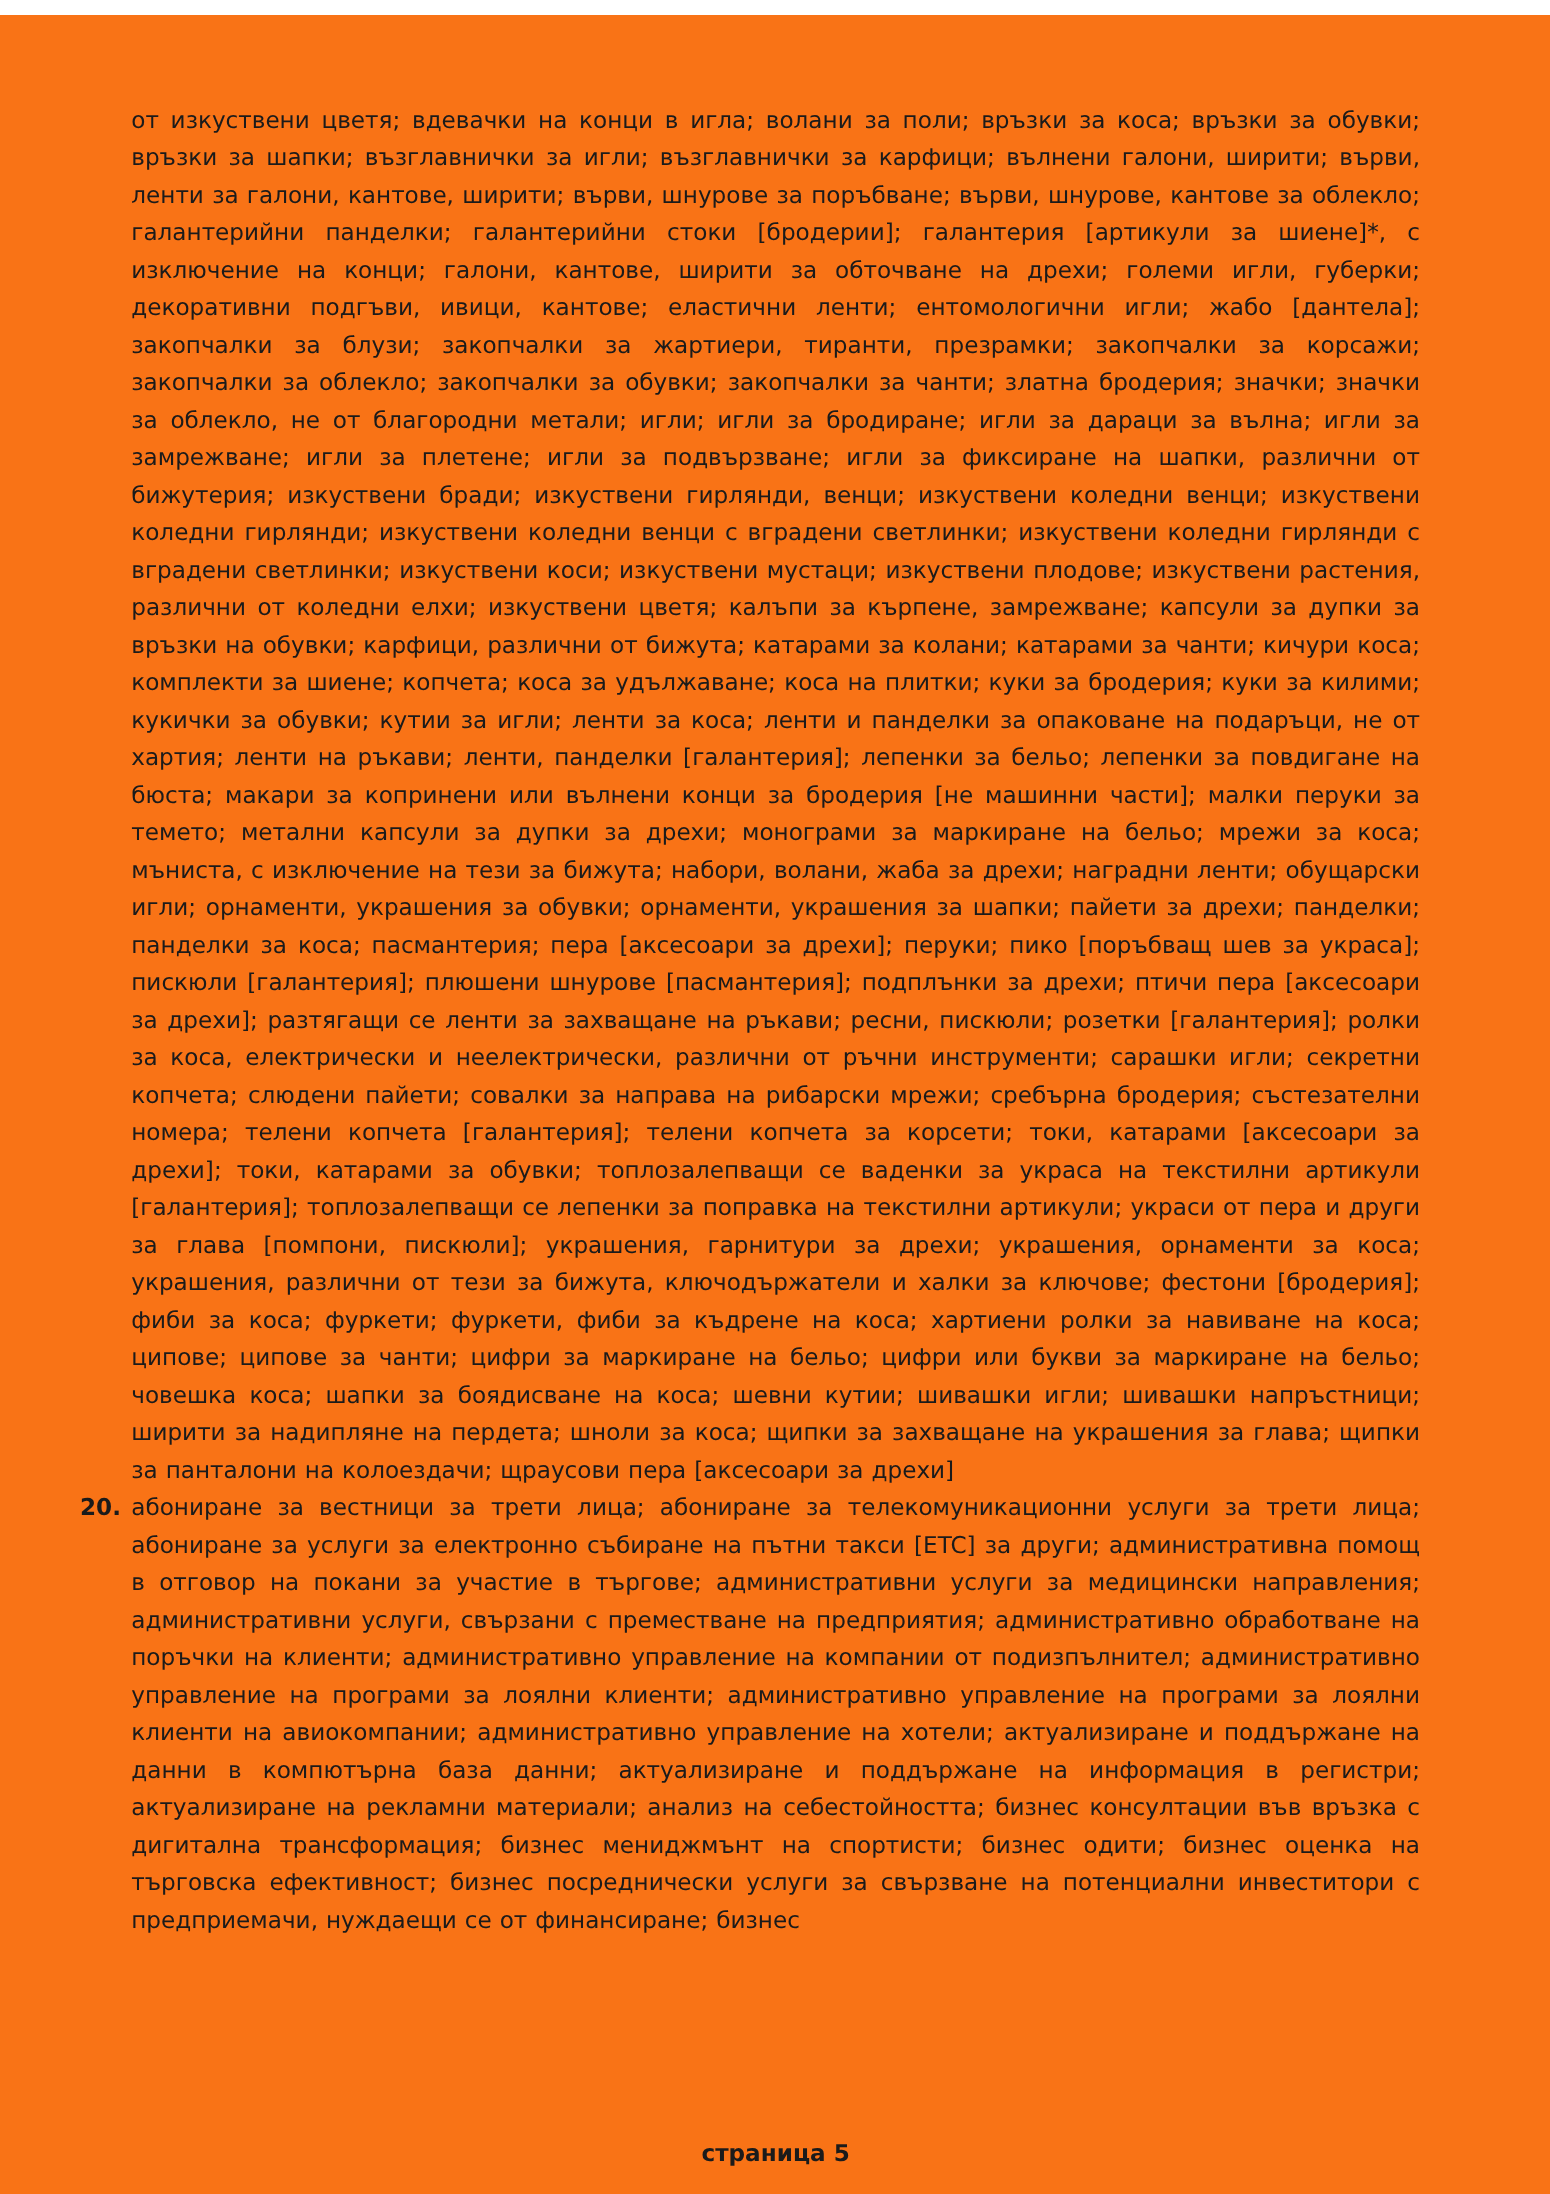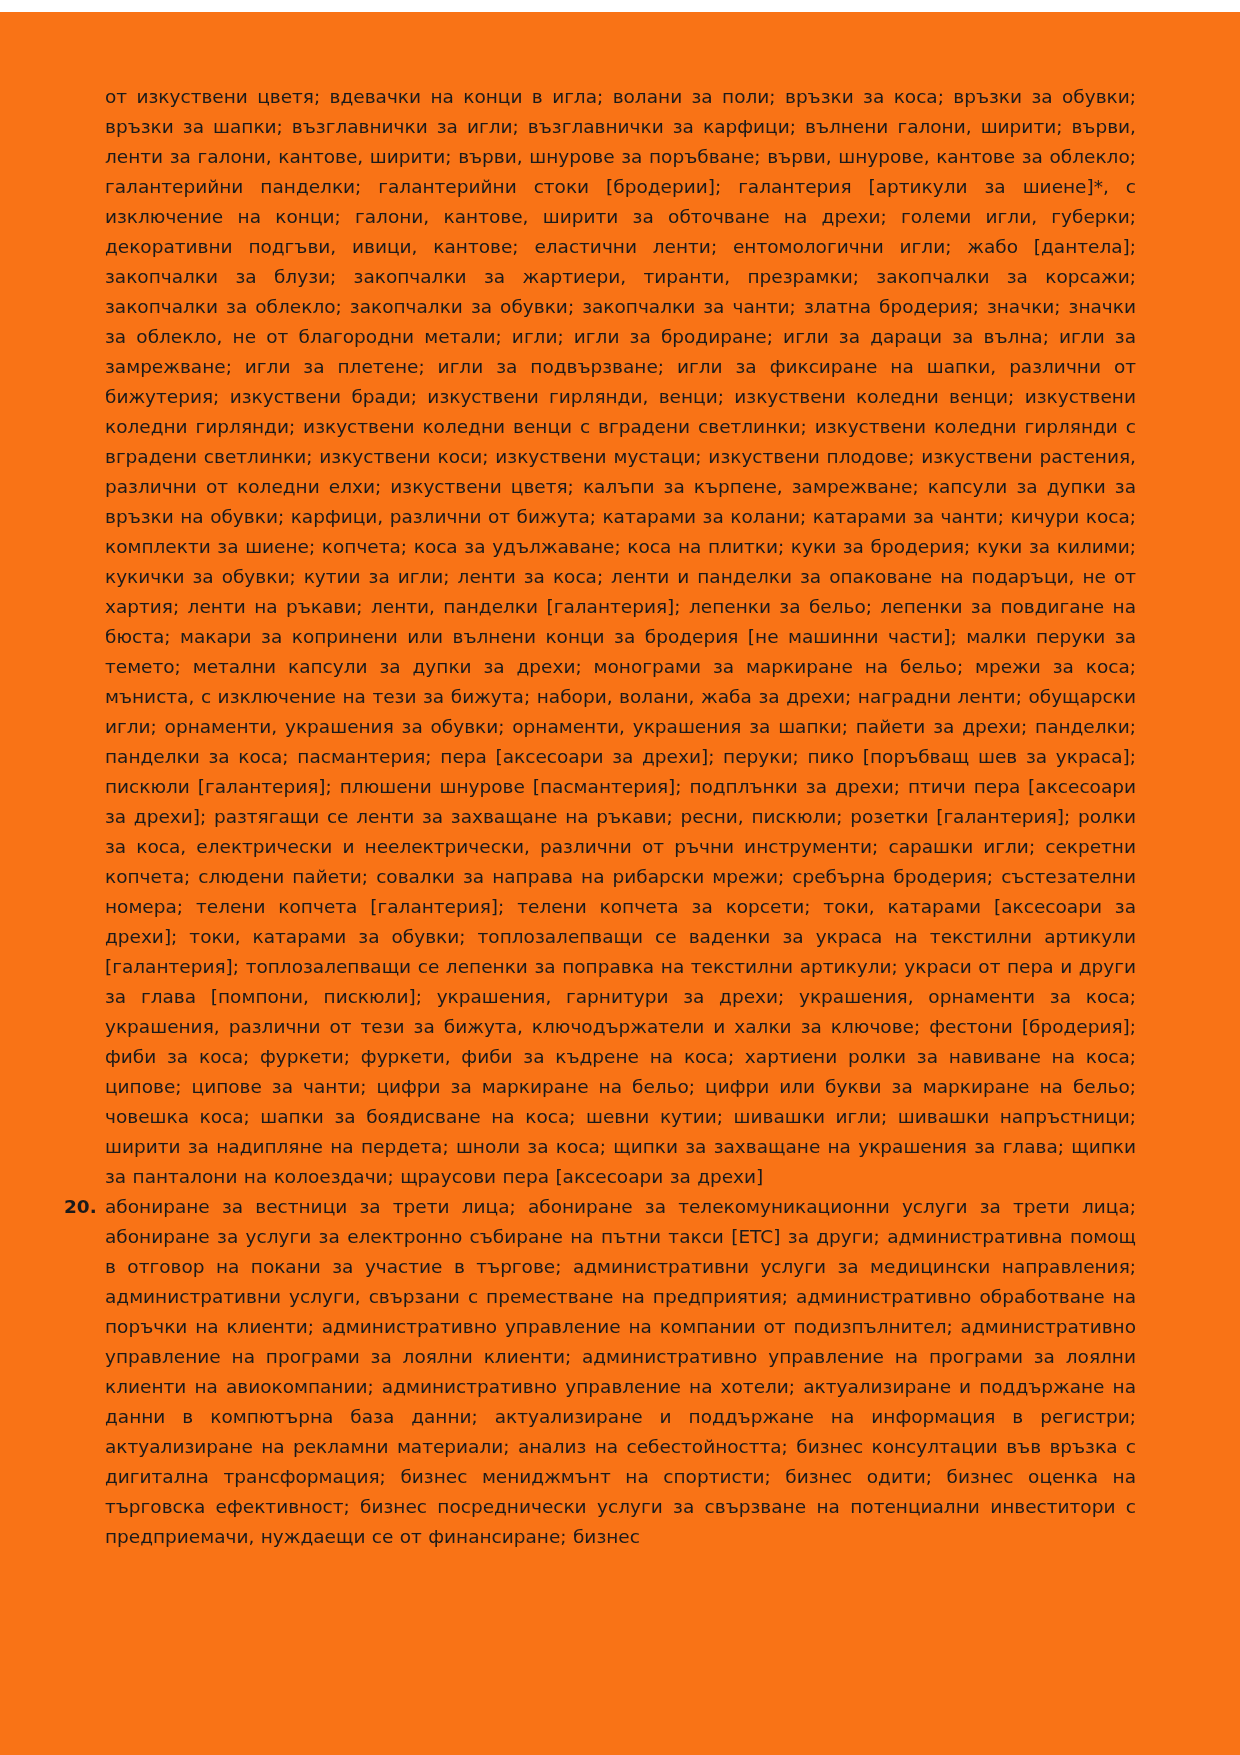--- a/index.html
+++ b/index.html
@@ -52,13 +52,16 @@
 <body>
 
 <div class="page">
   <main class="content">
     <p class="para">от изкуствени цветя; вдевачки на конци в игла; волани за поли; връзки за коса; връзки за обувки; връзки за шапки; възглавнички за игли; възглавнички за карфици; вълнени галони, ширити; върви, ленти за галони, кантове, ширити; върви, шнурове за поръбване; върви, шнурове, кантове за облекло; галантерийни панделки; галантерийни стоки [бродерии]; галантерия [артикули за шиене]*, с изключение на конци; галони, кантове, ширити за обточване на дрехи; големи игли, губерки; декоративни подгъви, ивици, кантове; еластични ленти; ентомологични игли; жабо [дантела]; закопчалки за блузи; закопчалки за жартиери, тиранти, презрамки; закопчалки за корсажи; закопчалки за облекло; закопчалки за обувки; закопчалки за чанти; златна бродерия; значки; значки за облекло, не от благородни метали; игли; игли за бродиране; игли за дараци за вълна; игли за замрежване; игли за плетене; игли за подвързване; игли за фиксиране на шапки, различни от бижутерия; изкуствени бради; изкуствени гирлянди, венци; изкуствени коледни венци; изкуствени коледни гирлянди; изкуствени коледни венци с вградени светлинки; изкуствени коледни гирлянди с вградени светлинки; изкуствени коси; изкуствени мустаци; изкуствени плодове; изкуствени растения, различни от коледни елхи; изкуствени цветя; калъпи за кърпене, замрежване; капсули за дупки за връзки на обувки; карфици, различни от бижута; катарами за колани; катарами за чанти; кичури коса; комплекти за шиене; копчета; коса за удължаване; коса на плитки; куки за бродерия; куки за килими; кукички за обувки; кутии за игли; ленти за коса; ленти и панделки за опаковане на подаръци, не от хартия; ленти на ръкави; ленти, панделки [галантерия]; лепенки за бельо; лепенки за повдигане на бюста; макари за копринени или вълнени конци за бродерия [не машинни части]; малки перуки за темето; метални капсули за дупки за дрехи; монограми за маркиране на бельо; мрежи за коса; мъниста, с изключение на тези за бижута; набори, волани, жаба за дрехи; наградни ленти; обущарски игли; орнаменти, украшения за обувки; орнаменти, украшения за шапки; пайети за дрехи; панделки; панделки за коса; пасмантерия; пера [аксесоари за дрехи]; перуки; пико [поръбващ шев за украса]; пискюли [галантерия]; плюшени шнурове [пасмантерия]; подплънки за дрехи; птичи пера [аксесоари за дрехи]; разтягащи се ленти за захващане на ръкави; ресни, пискюли; розетки [галантерия]; ролки за коса, електрически и неелектрически, различни от ръчни инструменти; сарашки игли; секретни копчета; слюдени пайети; совалки за направа на рибарски мрежи; сребърна бродерия; състезателни номера; телени копчета [галантерия]; телени копчета за корсети; токи, катарами [аксесоари за дрехи]; токи, катарами за обувки; топлозалепващи се ваденки за украса на текстилни артикули [галантерия]; топлозалепващи се лепенки за поправка на текстилни артикули; украси от пера и други за глава [помпони, пискюли]; украшения, гарнитури за дрехи; украшения, орнаменти за коса; украшения, различни от тези за бижута, ключодържатели и халки за ключове; фестони [бродерия]; фиби за коса; фуркети; фуркети, фиби за къдрене на коса; хартиени ролки за навиване на коса; ципове; ципове за чанти; цифри за маркиране на бельо; цифри или букви за маркиране на бельо; човешка коса; шапки за боядисване на коса; шевни кутии; шивашки игли; шивашки напръстници; ширити за надипляне на пердета; шноли за коса; щипки за захващане на украшения за глава; щипки за панталони на колоездачи; щраусови пера [аксесоари за дрехи]</p>
     <div class="numbered-item">
       <span class="item-num">20.</span>
       <p class="para">абониране за вестници за трети лица; абониране за телекомуникационни услуги за трети лица; абониране за услуги за електронно събиране на пътни такси [ETC] за други; административна помощ в отговор на покани за участие в търгове; административни услуги за медицински направления; административни услуги, свързани с преместване на предприятия; административно обработване на поръчки на клиенти; административно управление на компании от подизпълнител; административно управление на програми за лоялни клиенти; административно управление на програми за лоялни клиенти на авиокомпании; административно управление на хотели; актуализиране и поддържане на данни в компютърна база данни; актуализиране и поддържане на информация в регистри; актуализиране на рекламни материали; анализ на себестойността; бизнес консултации във връзка с дигитална трансформация; бизнес мениджмънт на спортисти; бизнес одити; бизнес оценка на търговска ефективност; бизнес посреднически услуги за свързване на потенциални инвеститори с предприемачи, нуждаещи се от финансиране; бизнес</p>
     </div>
   </main>
+  <footer class="page-footer">
+    <span>страница 5</span>
+  </footer>
 </div>
 
 </body></html>

